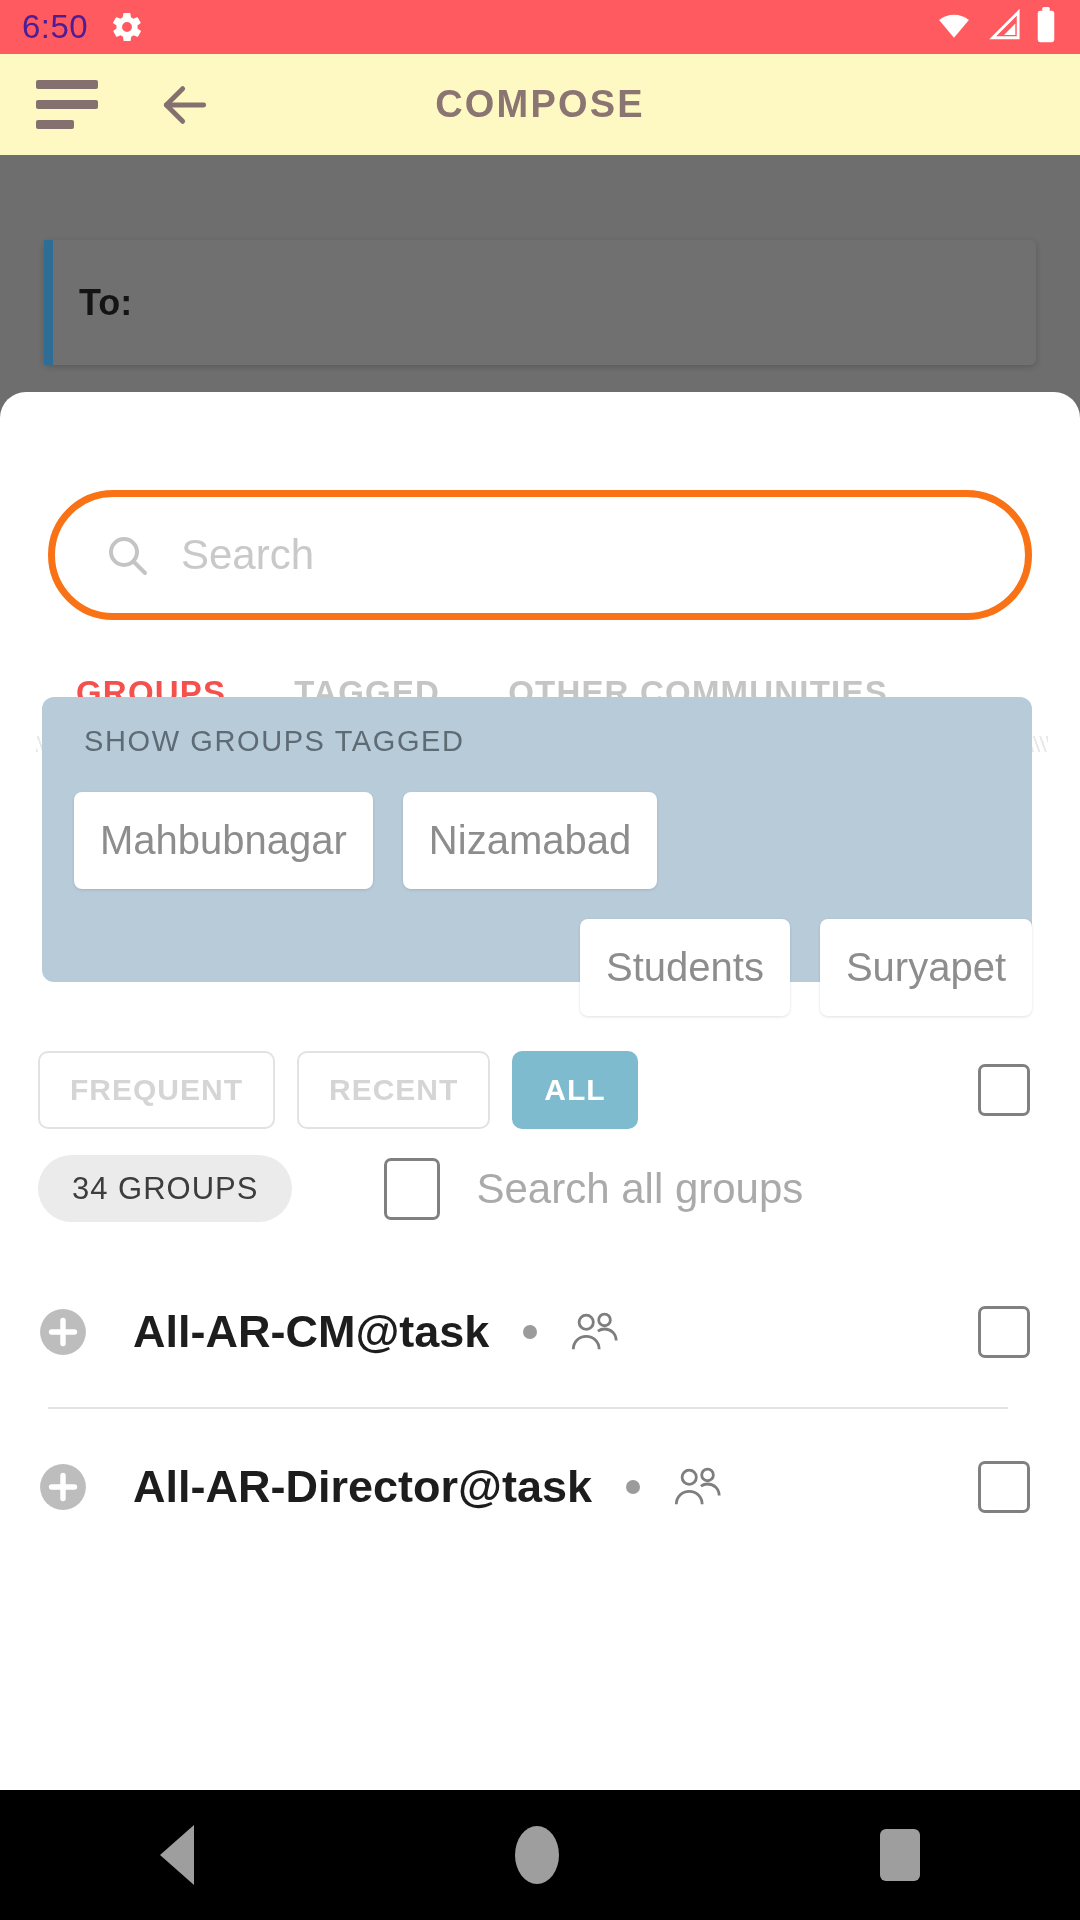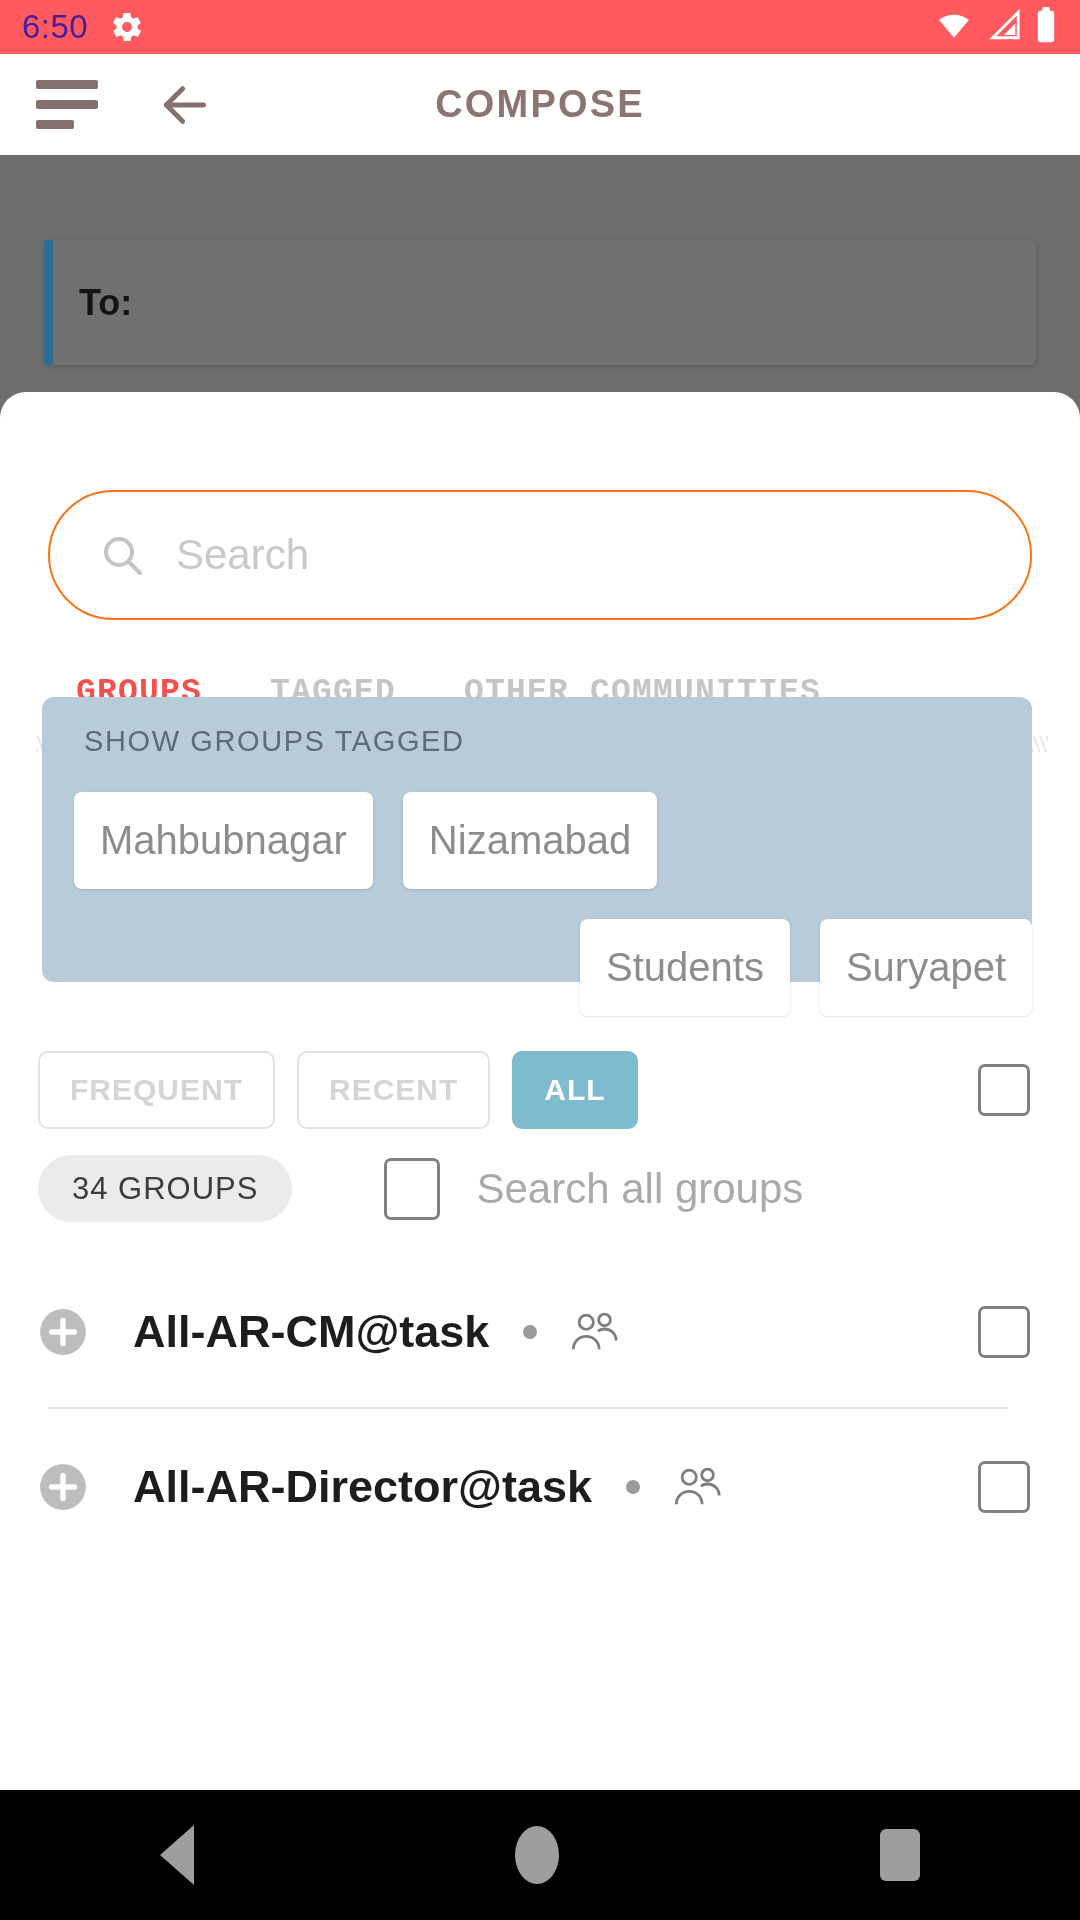--- a/index.html
+++ b/index.html
@@ -16,21 +16,21 @@
     position:absolute; top:0; left:0; width:1080px; height:54px;
     background:#ff5a5f; display:flex; align-items:center; padding:0 22px;
   }
   .sb-time { color:#4c1d95; font-size:33px; letter-spacing:.5px; }
   .sb-gear { margin-left:22px; display:flex; align-items:center; }
   .sb-right { margin-left:auto; display:flex; align-items:center; gap:11px; }
 
   
   .toolbar {
     position:absolute; top:54px; left:0; width:1080px; height:101px;
-    background:#ffffff; display:flex; align-items:center;
+    background:#fef9c3; display:flex; align-items:center;
   }
   .hamburger { width:64px; margin-left:36px; display:flex; flex-direction:column; gap:11px; cursor:pointer; }
   .hamburger i { display:block; height:9px; background:#857070; border-radius:2px; }
   .hamburger i:nth-child(1){ width:62px; }
   .hamburger i:nth-child(2){ width:62px; }
   .hamburger i:nth-child(3){ width:38px; }
   .backarrow { margin-left:52px; display:flex; align-items:center; cursor:pointer; }
   .tb-title {
     position:absolute; left:0; width:1080px; text-align:center;
     color:#8a7572; font-size:38px; font-weight:bold; letter-spacing:2.2px;
@@ -49,32 +49,32 @@
 
   
   .sheet {
     position:absolute; top:392px; left:0; width:1080px; height:1398px;
     background:#fff; border-radius:26px 26px 0 0; overflow:hidden;
   }
 
   
   .search {
     position:absolute; top:98px; left:48px; width:984px; height:130px;
-    border:2px solid #f97316; border-radius:65px; display:flex; align-items:center;
+    border:7px solid #f97316; border-radius:65px; display:flex; align-items:center;
     background:#fff;
   }
   .search-icon { margin-left:48px; display:flex; align-items:center; }
   .search-input {
     flex:1; border:none; outline:none; background:transparent;
     margin-left:30px; font-size:42px; color:#555; font-family:"Liberation Sans", sans-serif;
   }
   .search-input::placeholder { color:#c9c9c9; }
 
   
-  .tabs { position:absolute; top:282px; left:0; width:1080px; display:flex; align-items:flex-end; padding-left:76px;font-family:Liberation Mono, monospace; }
+  .tabs { position:absolute; top:282px; left:0; width:1080px; display:flex; align-items:flex-end; padding-left:76px; }
   .tab { font-size:33px; font-weight:bold; letter-spacing:1.2px; color:#c5c5c5; cursor:pointer; white-space:nowrap; }
   .tab.active { color:#f4504e; }
   .tab + .tab { margin-left:68px; }
   .tab-divider {
     position:absolute; top:344px; left:36px; width:1012px; height:16px;
     background:repeating-linear-gradient(70deg,#e9e9e9 0 2px,#fff 2px 6px);
   }
 
   
   .tag-panel {

